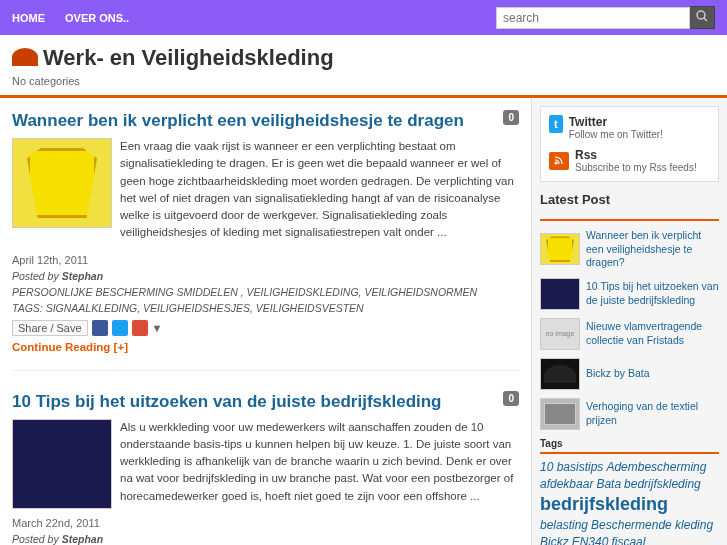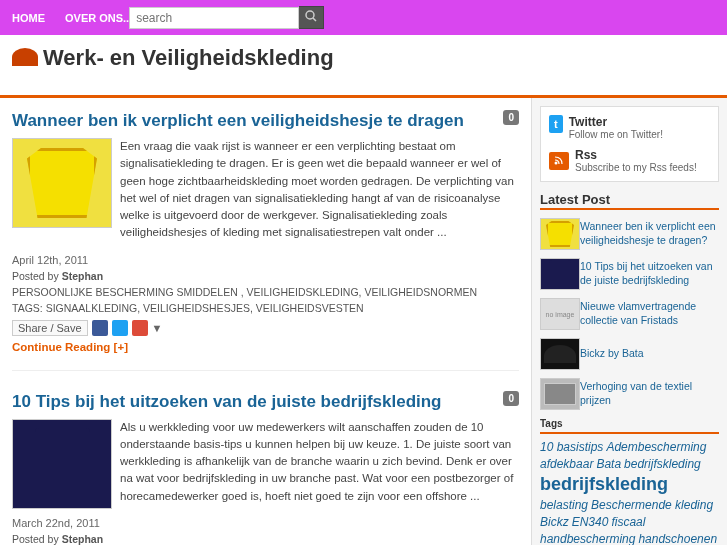--- a/index.html
+++ b/index.html
@@ -1,59 +1,61 @@
 <!DOCTYPE html>
 <html><head>
   <meta charset="utf-8">
   <style>
     * { margin: 0; padding: 0; box-sizing: border-box; }
     body { font-family: Arial, sans-serif; font-size: 12px; background: #e8e8e8; color: #333; width: 727px; }
 
     
     #top-nav {
-      background: #d946ef;
-      display: flex;
-      align-items: center;
+      background: #8b5cf6;
+      display: flex;
+      align-items: center;
+      justify-content: space-between;
       padding: 6px 12px;
+      gap: 35px;
     }
     #top-nav-left { display: flex; gap: 20px; }
     .nav-item {
       color: #fff;
       font-size: 11px;
       font-weight: bold;
       cursor: pointer;
       text-decoration: none;
     }
     #search-box {
       display: flex;
       align-items: center;
     }
     #search-input {
       border: 1px solid #ccc;
       padding: 3px 6px;
       font-size: 12px;
-      width: 170px;
+      width: 194px;
       background: #fff;
       color: #999;
     }
     #search-btn {
       background: #555;
       border: 1px solid #444;
       border-left: none;
       cursor: pointer;
       padding: 3px 6px;
       color: #ddd;
       font-size: 12px;
     }
 
     
     #site-header {
       background: #fff;
       border-bottom: 3px solid #e55a00;
-      padding: 10px 12px 24px;
+      padding: 10px 12px 8px;
     }
     #site-title {
       font-size: 22px;
       font-weight: bold;
       color: #333;
     }
     #categories-bar {
       font-size: 11px;
       color: #666;
       margin-top: 4px;
@@ -129,20 +131,21 @@
     }
     .article-meta {
       font-size: 11px;
       color: #666;
       margin-bottom: 4px;
     }
     .article-meta-block {
       font-size: 10.5px;
       color: #555;
       margin-bottom: 4px;
+      font-style: italic;
     }
     .article-meta-block strong {
       font-size: 10.5px;
     }
     .share-bar {
       display: flex;
       align-items: center;
       gap: 4px;
       margin-top: 6px;
       margin-bottom: 4px;
@@ -230,26 +233,27 @@
       color: #666;
     }
 
     .sidebar-section-title {
       font-size: 13px;
       font-weight: bold;
       color: #333;
       margin-bottom: 8px;
       margin-top: 8px;
       border-bottom: 2px solid #e55a00;
-      padding-bottom: 1px;
+      padding-bottom: 12px;
     }
 
     .latest-post-item {
       display: flex;
       align-items: center;
+      gap: 6px;
       margin-bottom: 8px;
       cursor: pointer;
     }
     .latest-thumb {
       width: 40px;
       height: 32px;
       flex-shrink: 0;
       background: #f0e040;
       border: 1px solid #ccc;
       display: flex;
@@ -341,20 +345,23 @@
         <circle cx="5" cy="5" r="4" fill="none" stroke="#ccc" stroke-width="1.5"></circle>
         <line x1="8" y1="8" x2="11" y2="11" stroke="#ccc" stroke-width="1.5"></line>
       </svg>
     </button>
   </div>
 </nav>
 
 <header id="site-header">
   <div id="site-title">
     <span style="display:inline-block;width:26px;height:18px;background:#c84000;border-radius:50% 50% 0 0;vertical-align:middle;margin-right:5px;position:relative;top:-2px;"></span><span>Werk- en Veiligheidskleding</span>
+  </div>
+  <div id="categories-bar">
+    <span>No categories</span>
   </div>
 </header>
 
 <div id="main-layout">
 
   <main id="content-area">
 
     <article class="article">
       <div class="article-title">
         <span>Wanneer ben ik verplicht een veiligheidshesje te dragen</span>

